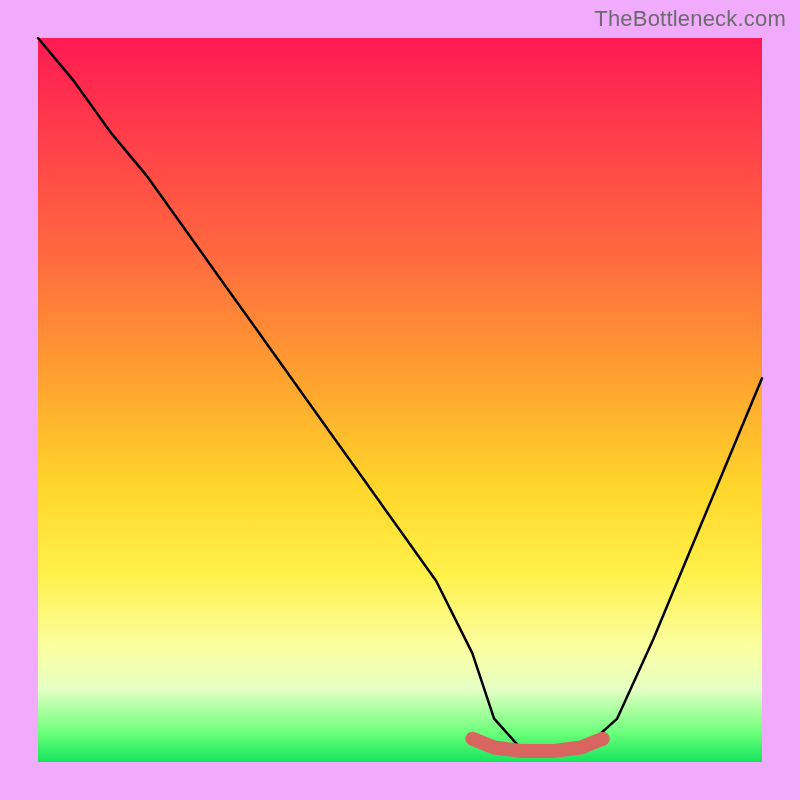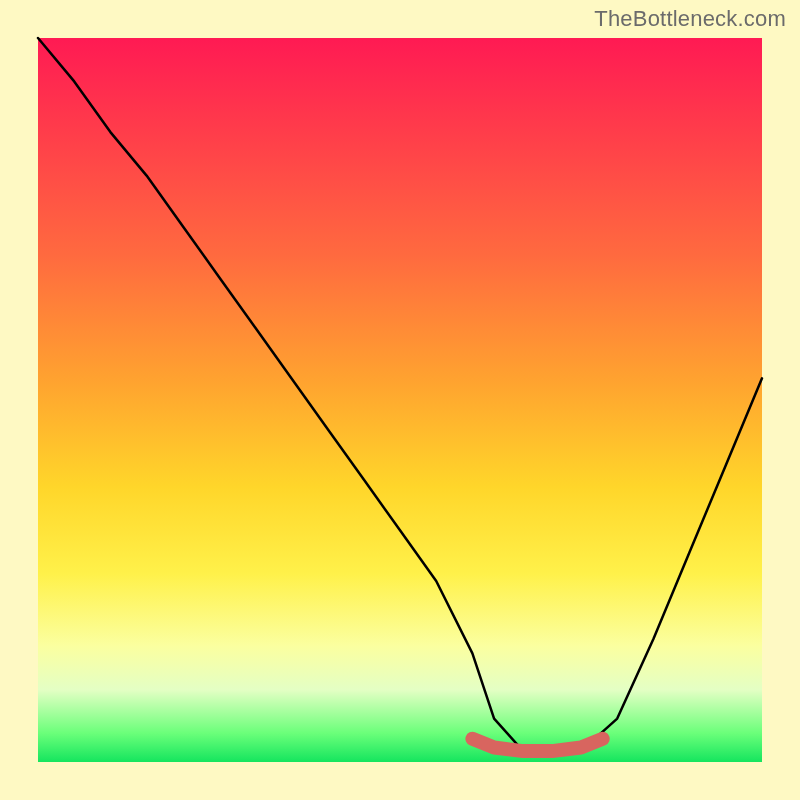--- a/index.html
+++ b/index.html
@@ -10,21 +10,21 @@
     background: #000;
     overflow: hidden;
     font-family: Arial, Helvetica, sans-serif;
   }
   .chart-frame {
     position: absolute;
     left: 0;
     top: 0;
     width: 800px;
     height: 800px;
-    background: #fef9c3;
+    background: #f0abfc;
   }
   .plot-area {
     position: absolute;
     left: 38px;
     top: 38px;
     width: 724px;
     height: 724px;
     
     background: linear-gradient(
       to bottom,

